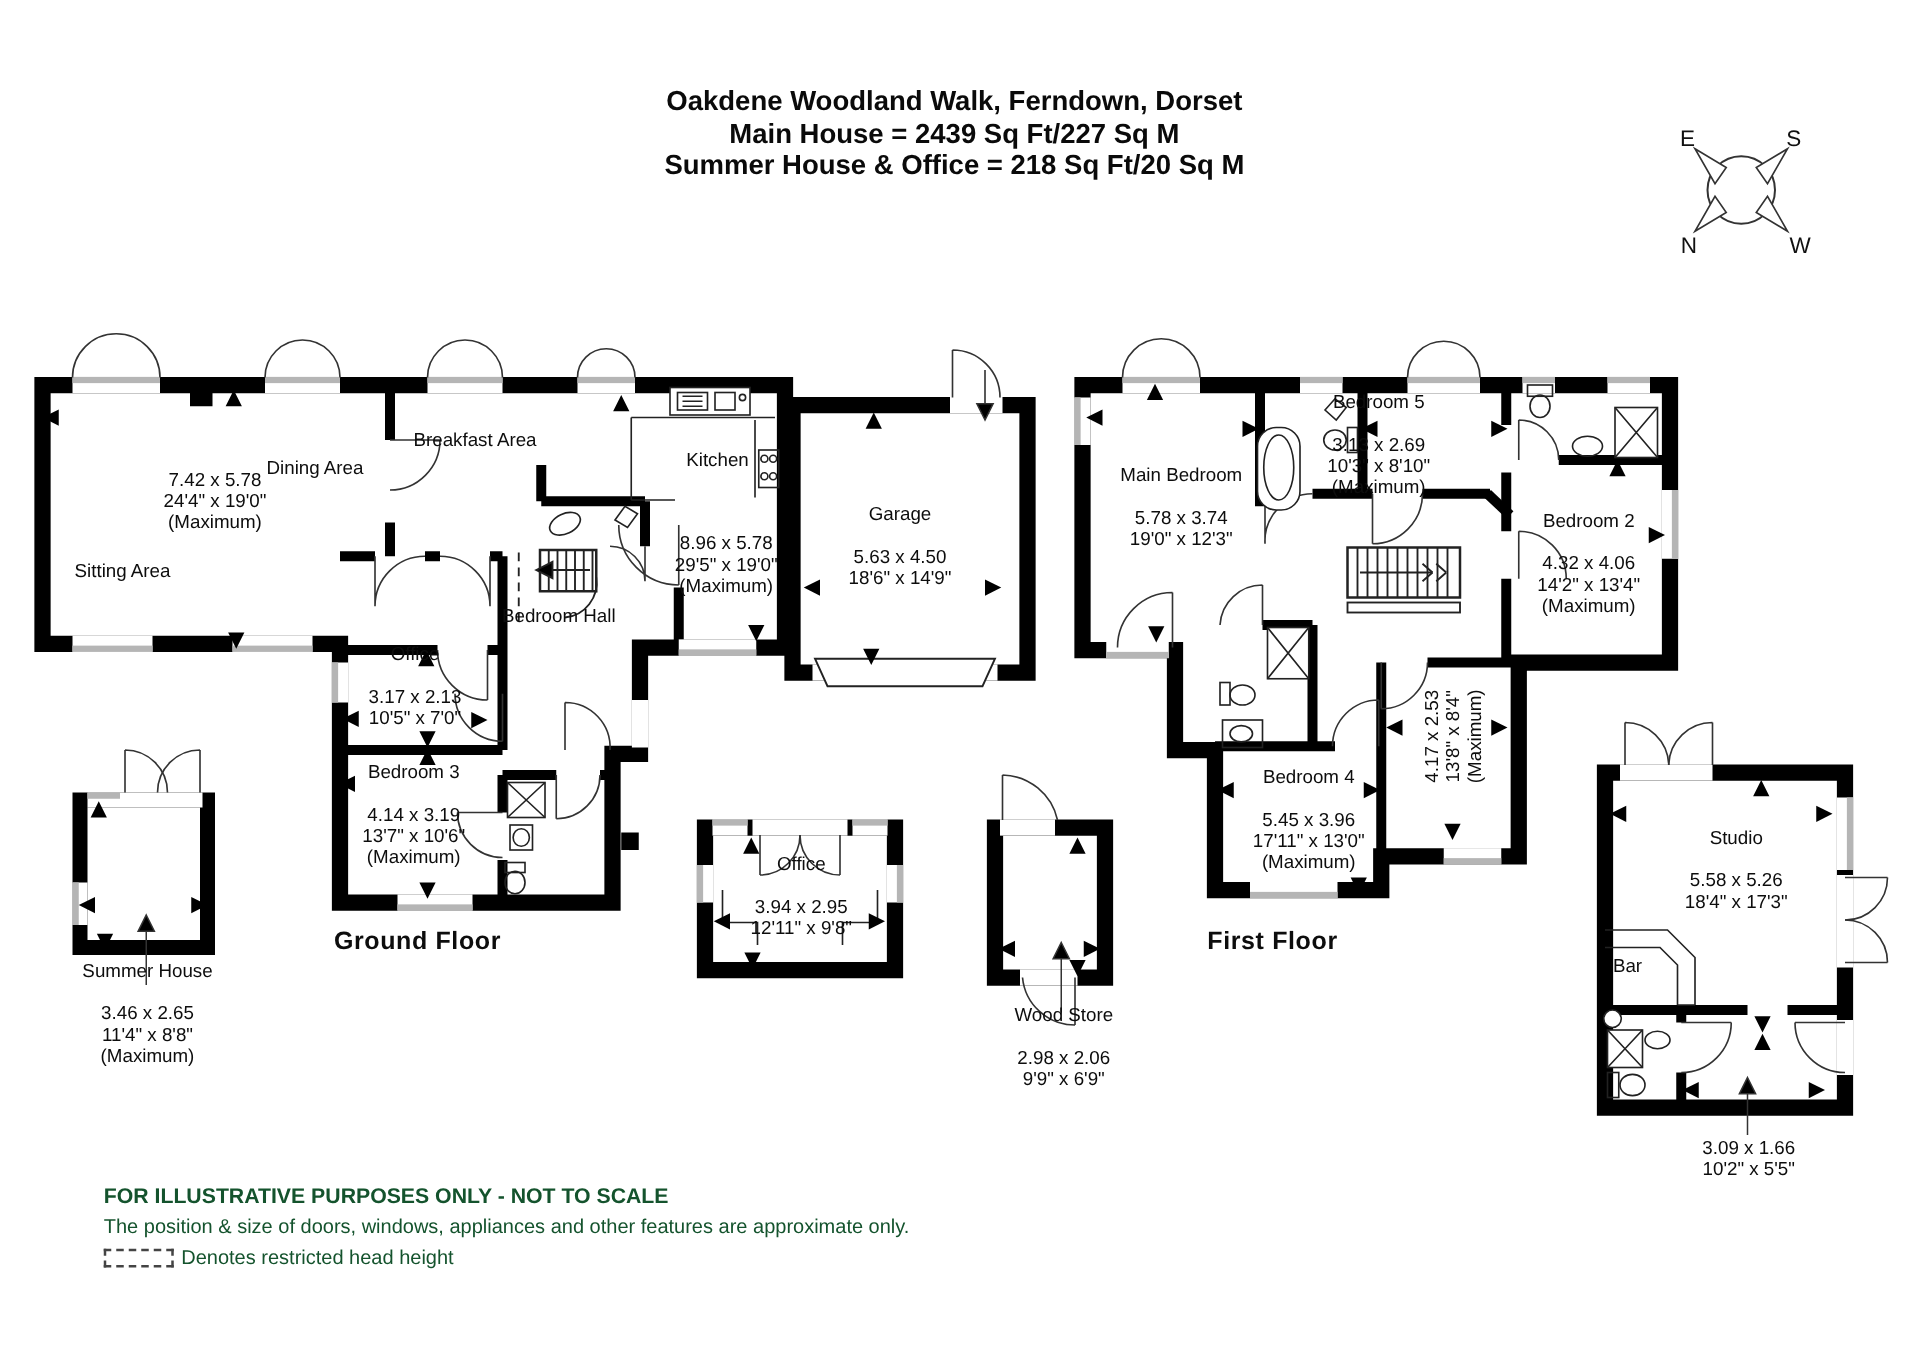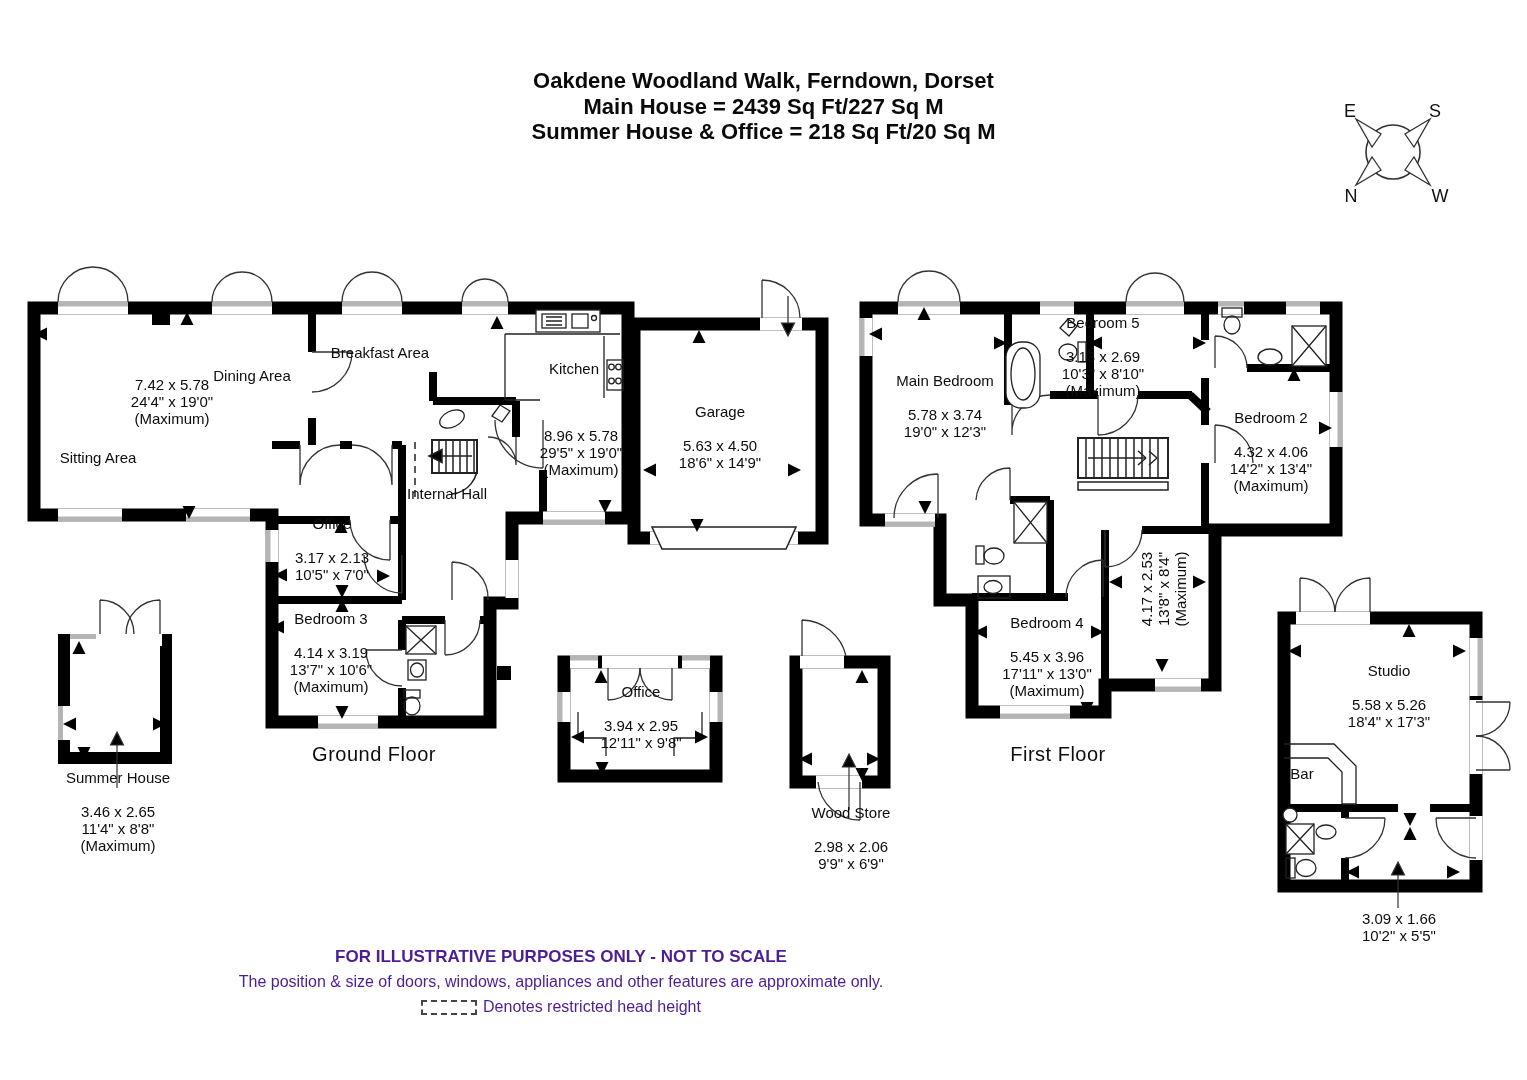--- a/index.html
+++ b/index.html
@@ -11,24 +11,24 @@
   .hdr{
     position:absolute;top:56px;left:0;width:100%;text-align:center;
     font-weight:bold;font-size:22px;line-height:25.5px;color:#0a0a0a;margin-top:12px;
   }
   .lbl{
     position:absolute;transform:translate(-50%,-50%);
     text-align:center;font-size:15px;line-height:17px;
     white-space:pre-line;color:#0d0d0d;
   }
   .lbl.rot{transform:translate(-50%,-50%) rotate(-90deg);}
-  .floor-title{font-size:20px;font-weight:normal;letter-spacing:.5px;margin-left:40px;}
+  .floor-title{font-size:20px;font-weight:bold;letter-spacing:.5px;}
   .ftr{
-    position:absolute;left:96px;top:944px;width:930px;text-align:center;
-    font-size:16px;line-height:25px;color:#4c1d95;
+    position:absolute;left:83px;top:944px;width:930px;
+    font-size:16px;line-height:25px;color:#14532d;
   }
   .ftr .b{font-weight:bold;font-size:17px;}
   .dash-glyph{
     display:inline-block;width:52px;height:11px;border:2px dashed #444;
     vertical-align:middle;margin-right:6px;
   }
   svg text{font-family:"Liberation Sans","DejaVu Sans",sans-serif;}
 </style>
 </head>
 <body>
@@ -381,21 +381,21 @@
 <div class="lbl" style="left:380px;top:352px">Breakfast Area</div>
 <div class="lbl" style="left:574px;top:368px">Kitchen</div>
 <div class="lbl" style="left:581px;top:452px">8.96 x 5.78
 29'5" x 19'0"
 (Maximum)</div>
 <div class="lbl" style="left:720px;top:437px">
   <div>Garage</div>
   <div>5.63 x 4.50
 18'6" x 14'9"</div>
 </div>
-<div class="lbl" style="left:447px;top:493px">Internal Hall</div>
+<div class="lbl" style="left:447px;top:493px">Bedroom Hall</div>
 <div class="lbl" style="left:332px;top:549px">
   <div>Office</div>
   <div>3.17 x 2.13
 10'5" x 7'0"</div>
 </div>
 <div class="lbl" style="left:331px;top:652px">
   <div>Bedroom 3</div>
   <div>4.14 x 3.19
 13'7" x 10'6"
 (Maximum)</div>

